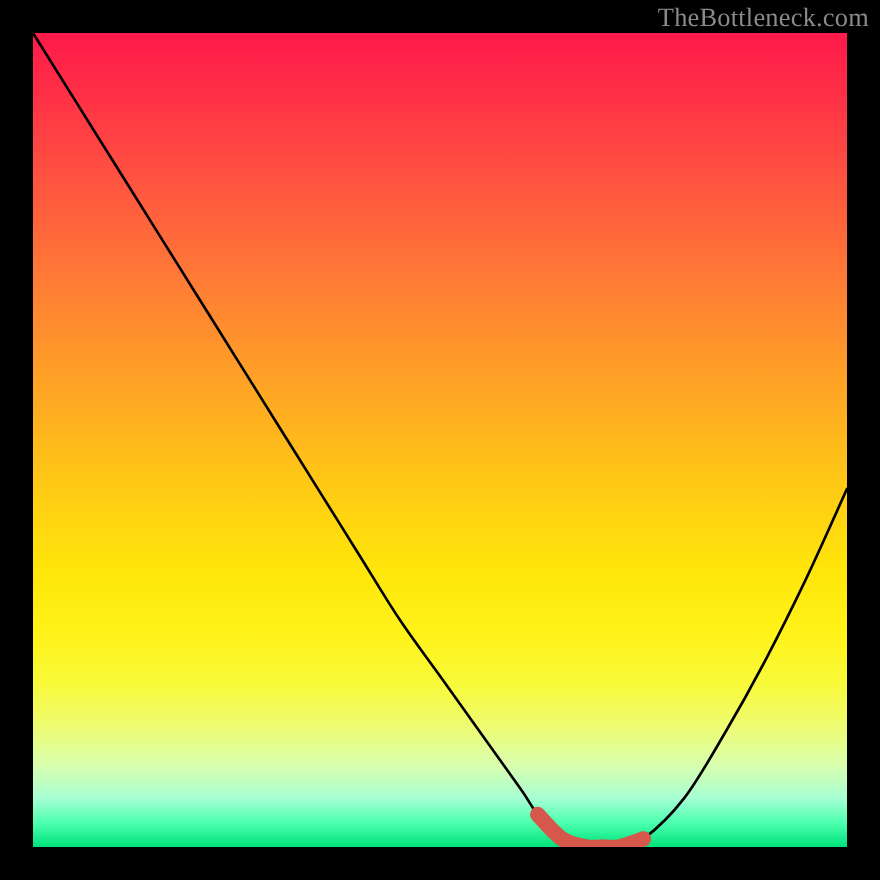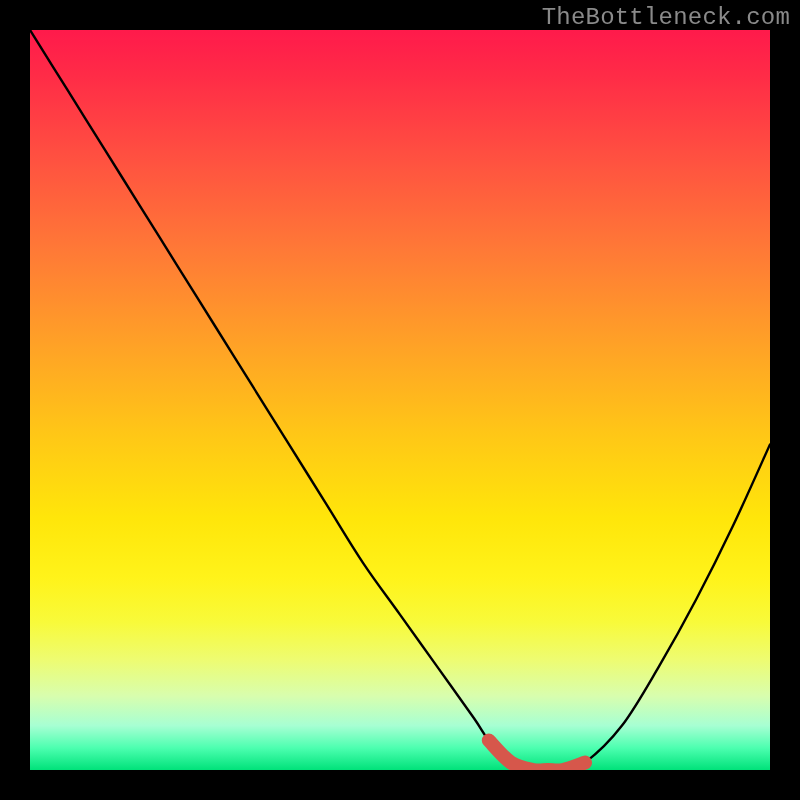--- a/index.html
+++ b/index.html
@@ -7,21 +7,21 @@
   .container {
     position: relative;
     width: 800px;
     height: 800px;
     background: #000;
   }
   .watermark {
     position: absolute;
     top: 4px;
     right: 10px;
-    font-family: Liberation Mono, monospace;
+    font-family: Liberation Serif, serif;
     font-size: 24px;
     color: #8a8a8a;
     font-weight: 500;
     letter-spacing: 0.2px;
     z-index: 10;
   }
   .plot {
     position: absolute;
     left: 30px;
     top: 30px;

